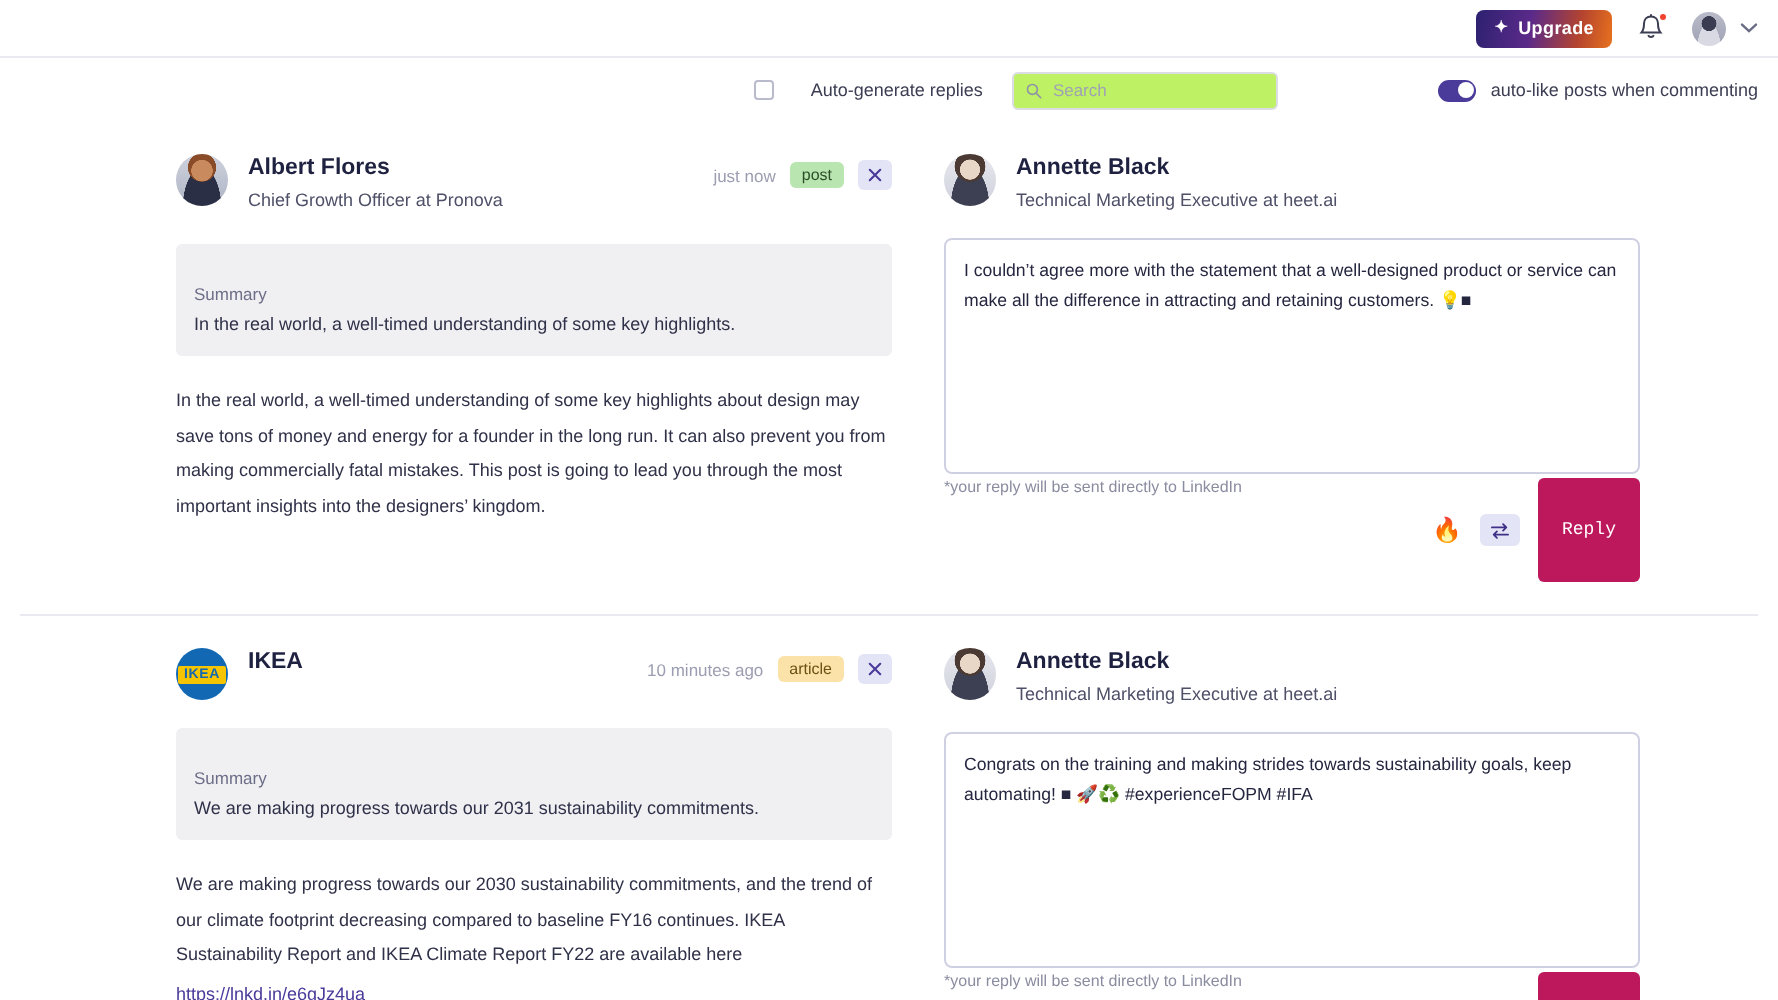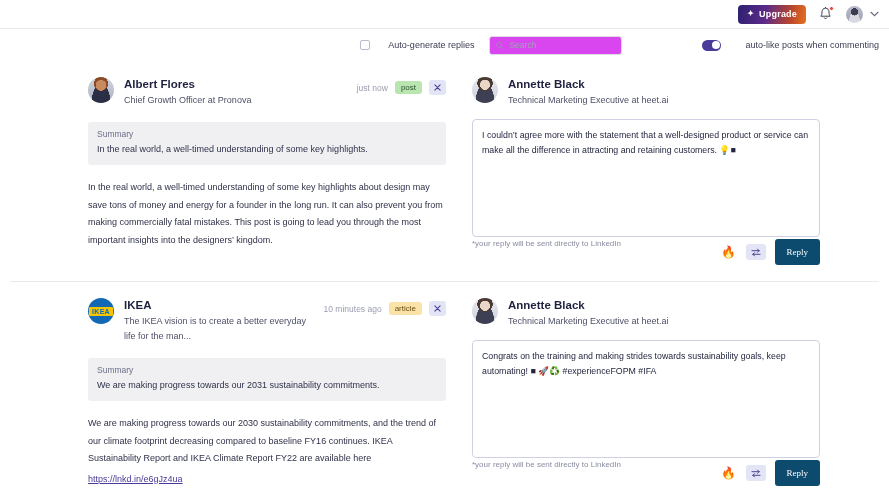--- a/index.html
+++ b/index.html
@@ -57,30 +57,30 @@
   .cbox {
     width: 10px; height: 10px; border: 1px solid #b9bbcc; border-radius: 2px; background: #fff;
   }
   .cbox-label { font-size: 9px; color: #3b3d52; }
 
   .search-box {
     margin-left: 15px;
     width: 133px; height: 19px;
     border: 1px solid #dcdce4; border-radius: 3px;
     display: flex; align-items: center; gap: 5px;
-    padding: 0 6px; background: #d946ef;
+    padding: 0 6px; background: #bef264;
   }
   .search-box input {
     border: none; outline: none; width: 100%;
     font-size: 8.5px; color: #3b3d52; background: transparent;
     font-family: "Liberation Sans", sans-serif;
   }
   .search-box input::placeholder { color: #9fa1b4; }
 
-  .toggle-group { display: flex; align-items: center; gap: 24px; margin-left: 80px; cursor: pointer; }
+  .toggle-group { display: flex; align-items: center; gap: 7px; margin-left: 80px; cursor: pointer; }
   .toggle {
     width: 19px; height: 11px; border-radius: 6px; background: #4a3a99;
     position: relative; flex: none;
   }
   .toggle::after {
     content: ""; position: absolute; right: 1.5px; top: 1.5px;
     width: 8px; height: 8px; border-radius: 50%; background: #fff;
   }
   .toggle-label { font-size: 9px; color: #3b3d52; }
 
@@ -134,21 +134,21 @@
   .badge-article { background: #fbe2a8; color: #6b5113; }
   .close-btn {
     width: 17px; height: 15px; border-radius: 3px; background: #e3e4f6;
     display: flex; align-items: center; justify-content: center;
     cursor: pointer; border: none;
   }
 
   
   .summary {
     background: #f0f0f3; border-radius: 3px;
-    margin-top: 14px; padding: 7px 9px 9px;
+    margin-top: 14px; padding: 20px 9px 9px;
   }
   .summary-title { font-size: 8.5px; color: #6d6f88; margin-bottom: 4px; }
   .summary-text { font-size: 9px; color: #2f3148; line-height: 13px; }
 
   .body-text {
     margin-top: 14px; font-size: 9px; line-height: 17.5px; color: #2f3148;
   }
   .body-link {
     display: inline-block; margin-top: 2px;
     font-size: 9px; color: #4a3a99; text-decoration: underline;
@@ -167,23 +167,23 @@
     margin-top: 2px; display: flex; justify-content: space-between;
   }
   .reply-note { font-size: 8px; color: #8a8ca0; }
   .reply-actions { display: flex; align-items: center; gap: 9px; }
   .fire { font-size: 12px; line-height: 1; cursor: pointer; }
   .swap-btn {
     width: 20px; height: 16px; background: #e3e4f6; border-radius: 3px; border: none;
     display: flex; align-items: center; justify-content: center; cursor: pointer;
   }
   .reply-btn {
-    background: #0c4a6e; color: #fff; border: none; border-radius: 3px;
-    font-size: 9px; padding: 8px 12px; cursor: pointer;
-    font-family: Liberation Serif, serif;
+    background: #be185d; color: #fff; border: none; border-radius: 3px;
+    font-size: 9px; padding: 21px 12px; cursor: pointer;
+    font-family: Liberation Mono, monospace;
   }
 </style>
 </head>
 <body>
 
 <div class="topbar">
   <button class="upgrade-btn">
     <span class="upgrade-star">✦</span>
     <span>Upgrade</span>
   </button>
@@ -281,21 +281,20 @@
   </div>
 
   <div class="row">
     <div class="col-post">
       <div class="post-head">
         <div class="av av-ikea">
           <span class="ikea-band">IKEA</span>
         </div>
         <div class="who">
           <div class="who-name">IKEA</div>
-          <div class="who-sub">The IKEA vision is to create a better everyday life for the man...</div>
         </div>
         <div class="head-meta">
           <span class="time">10 minutes ago</span>
           <span class="badge badge-article">article</span>
           <button class="close-btn">
             <svg width="7" height="7" viewBox="0 0 8 8">
               <path d="M1 1 7 7M7 1 1 7" stroke="#4a3a99" stroke-width="1.2" stroke-linecap="round"></path>
             </svg>
           </button>
         </div>

